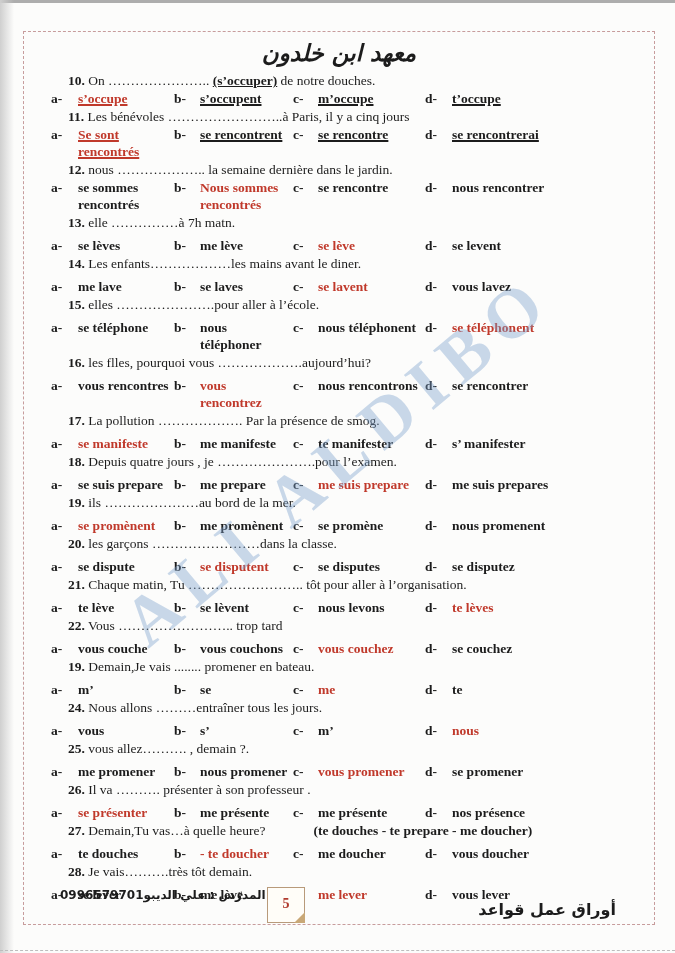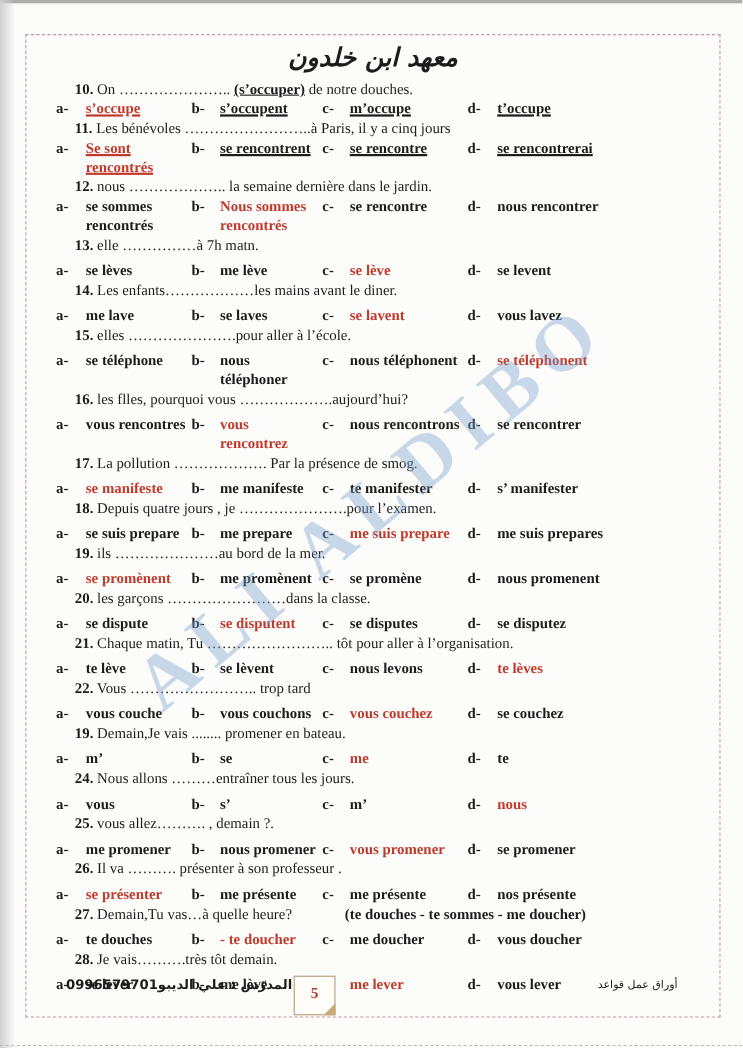--- a/index.html
+++ b/index.html
@@ -57,22 +57,22 @@
     font-family:"Liberation Serif", serif;
     color:var(--watermark-blue, #7da2cd);
     opacity:0.40; white-space:nowrap; z-index:2; pointer-events:none;
   }
   .footer { position:absolute; left:0; top:852px; width:632px; height:42px; font-size:12.5px; }
   .footer-left {
     position:absolute; left:36px; top:4px; font-weight:bold;
     font-family:"DejaVu Sans", sans-serif; font-size:12px;
   }
   .footer-right {
-    position:absolute; right:40px; top:6px; font-weight:normal;
-    font-family:"DejaVu Sans", sans-serif; font-size:10px;
+    position:absolute; right:40px; top:16px; font-weight:bold;
+    font-family:"DejaVu Sans", sans-serif; font-size:16px;
   }
   .page-box {
     position:absolute; left:243px; top:3px; width:36px; height:34px;
     background:#fffdf8; border:1px solid var(--box-border-tan, #b89a7a);
     text-align:center; line-height:32px; font-weight:bold; font-size:14px;
     color:var(--page-number-red, #b03a2e); z-index:3;
   }
   .page-box::after {
     content:""; position:absolute; right:-1px; bottom:-1px;
     width:0; height:0;
@@ -369,28 +369,28 @@
       <span class="q-pre"> Il va ………. présenter à son professeur .</span><span class="q-bold"></span><span class="q-post"></span>
     </div>
     <div class="opts">
             <span class="opt-key">a-</span>
             <span class="opt-text correct">se présenter</span>
             <span class="opt-key">b-</span>
             <span class="opt-text">me présente</span>
             <span class="opt-key">c-</span>
             <span class="opt-text">me présente</span>
             <span class="opt-key">d-</span>
-            <span class="opt-text">nos présente</span>
+            <span class="opt-text">nos présence</span>
           </div>
   </div>
 
   <div class="q-block loose">
     <div class="q-line">
       <span class="q-num">27.</span>
-      <span class="q-pre"> Demain,Tu vas…à quelle heure?</span><span class="q-bold"></span><span class="q-post"></span><span class="q-extra">(te douches - te sommes - me doucher)</span>
+      <span class="q-pre"> Demain,Tu vas…à quelle heure?</span><span class="q-bold"></span><span class="q-post"></span><span class="q-extra">(te douches - te prepare - me doucher)</span>
     </div>
     <div class="opts">
             <span class="opt-key">a-</span>
             <span class="opt-text">te douches</span>
             <span class="opt-key">b-</span>
             <span class="opt-text correct">- te doucher</span>
             <span class="opt-key">c-</span>
             <span class="opt-text">me doucher</span>
             <span class="opt-key">d-</span>
             <span class="opt-text">vous doucher</span>

